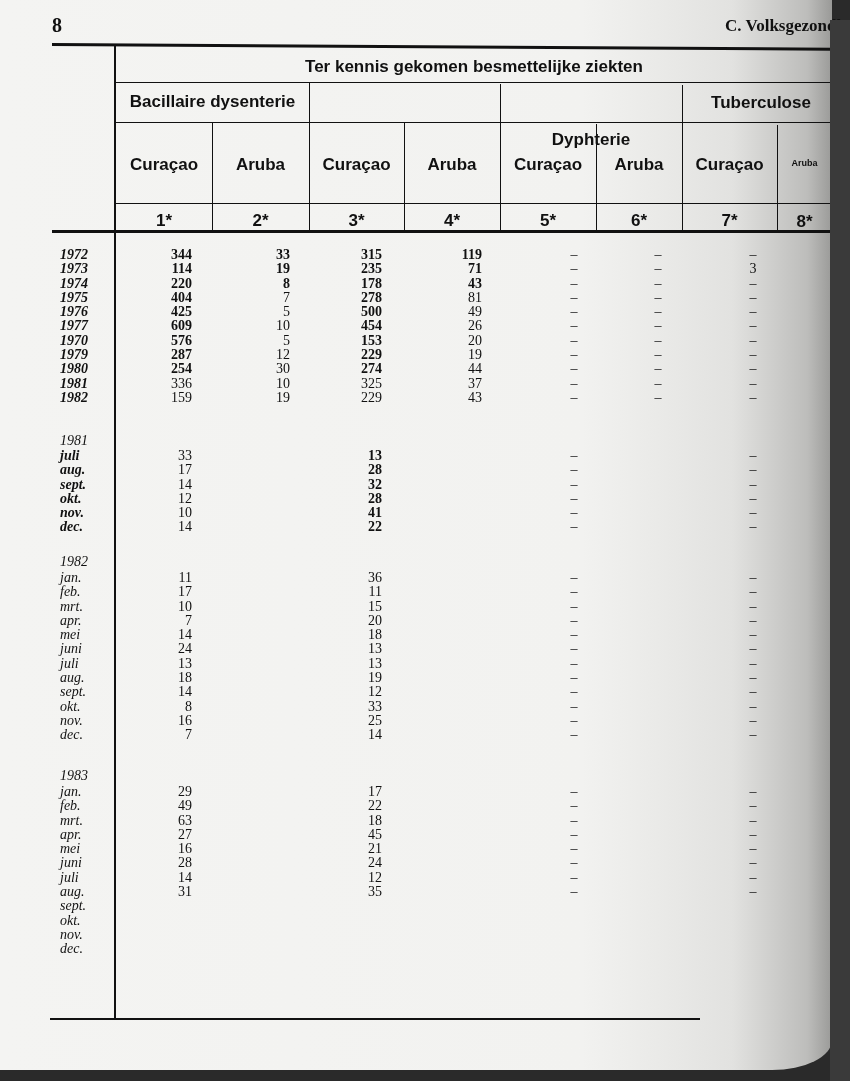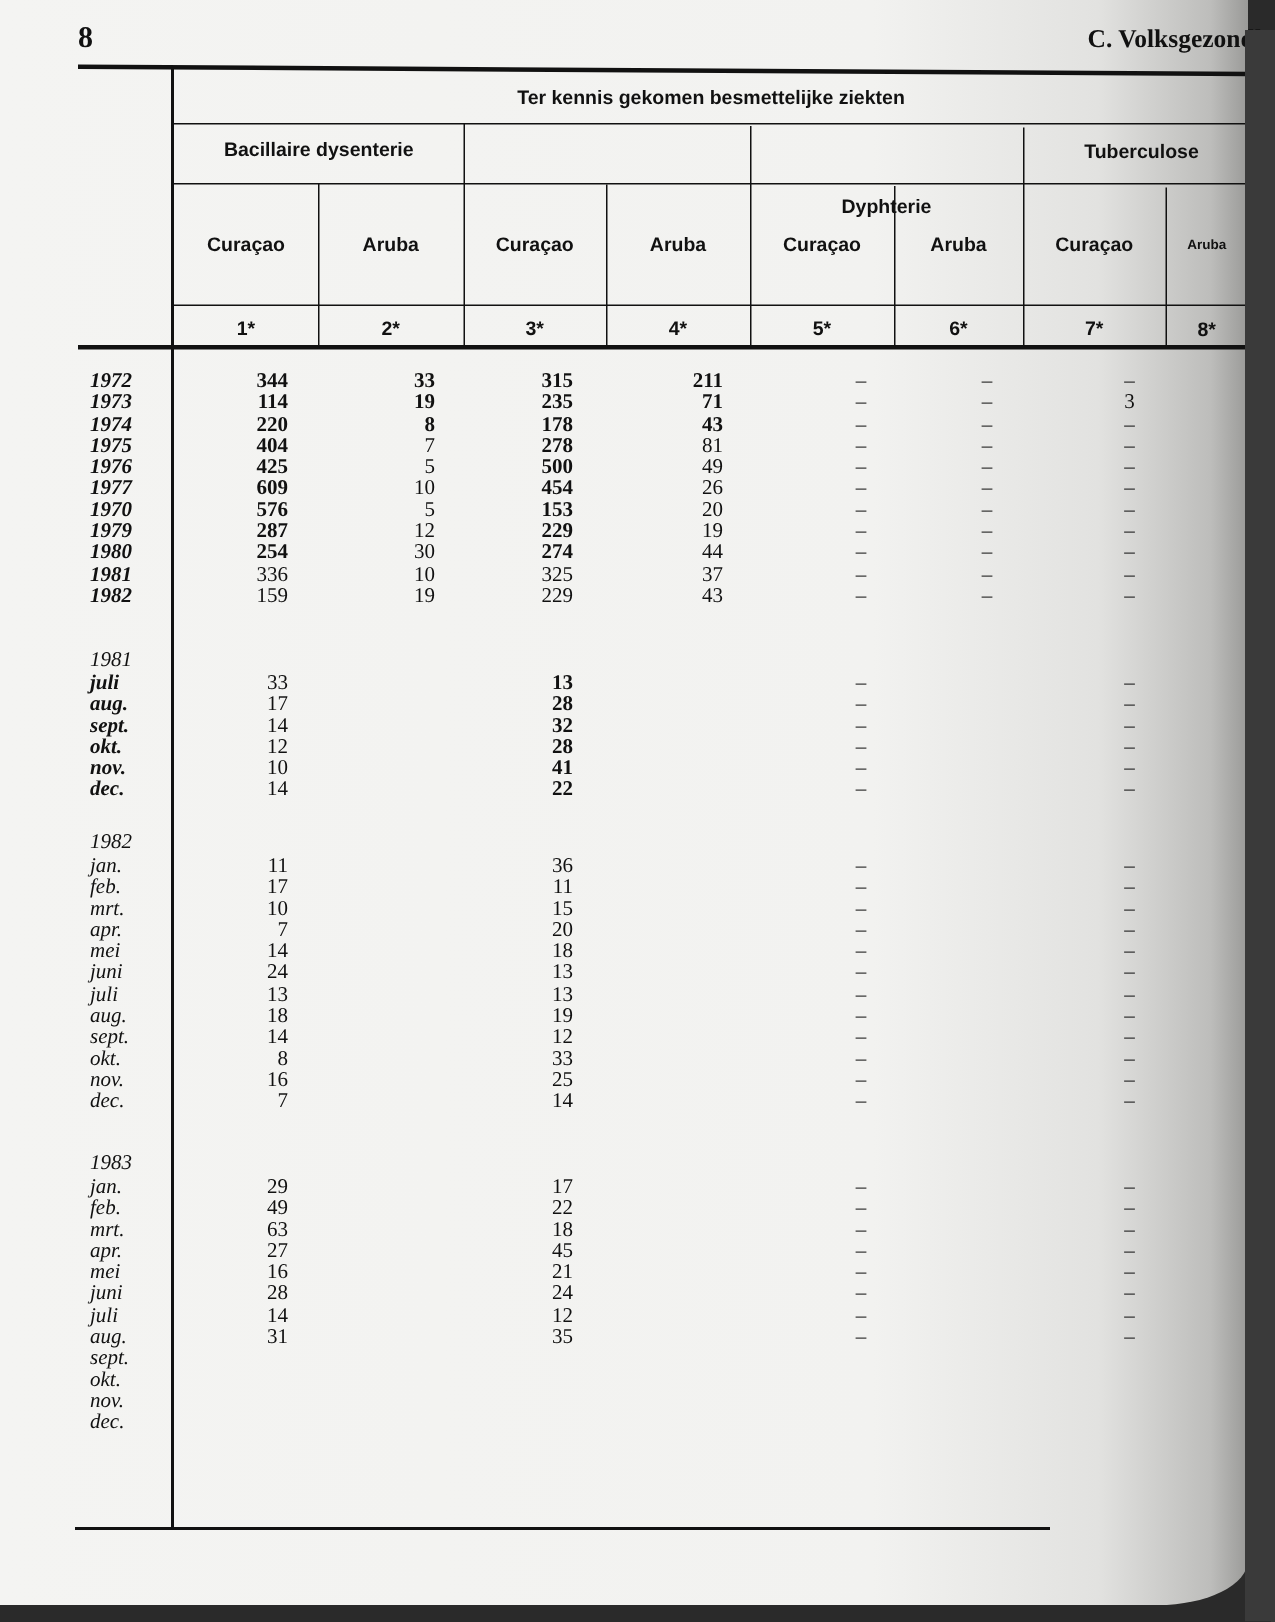--- a/index.html
+++ b/index.html
@@ -3,21 +3,21 @@
 <meta charset="utf-8">
 <style>
   html, body { margin:0; padding:0; }
   body { width:850px; height:1081px; background:#2a2a2a; position:relative; overflow:hidden; font-family:"Liberation Serif", serif; }
   .page { position:absolute; left:0; top:0; width:832px; height:1070px; background:linear-gradient(90deg,#f4f4f2 0%,#f2f2f0 70%,#e2e2e0 88%,#bdbdbb 97%,#9a9a98 100%); border-bottom-right-radius:60px 30px; }
   .edge { position:absolute; left:830px; top:20px; width:20px; height:1061px; background:#3a3a3a; }
   .pagenum { position:absolute; left:52px; top:14px; font-weight:bold; font-size:20px; color:#111; }
   .section { position:absolute; left:725px; top:16px; font-weight:bold; font-size:17px; color:#111; white-space:nowrap; }
   .hr { position:absolute; background:#111; }
   .vr { position:absolute; background:#111; width:2px; }
-  .hdr { position:absolute; font-family:"Liberation Sans", sans-serif; font-weight:bold; font-size:13px; color:#111; text-align:center; }
+  .hdr { position:absolute; font-family:"Liberation Sans", sans-serif; font-weight:bold; font-size:17px; color:#111; text-align:center; }
   .col { position:absolute; font-size:14px; line-height:14.3px; color:#111; text-align:right; }
   .col div { height:14.3px; }
   .labels { position:absolute; left:60px; font-style:italic; font-size:14px; line-height:14.3px; color:#111; }
   .labels div { height:14.3px; }
   .b { font-weight:bold; }
   .dash { text-align:center; }
 </style>
 </head>
 <body>
 
@@ -109,21 +109,21 @@
       <div style="font-weight: bold;">278</div>
       <div style="font-weight: bold;">500</div>
       <div style="font-weight: bold;">454</div>
       <div style="font-weight: bold;">153</div>
       <div style="font-weight: bold;">229</div>
       <div style="font-weight: bold;">274</div>
       <div>325</div>
       <div>229</div>
     </div>
   <div class="col" style="left:440px;width:42px;top:248px;">
-      <div style="font-weight: bold;">211</div>
+      <div style="font-weight: bold;">119</div>
       <div style="font-weight: bold;">71</div>
       <div style="font-weight: bold;">43</div>
       <div>81</div>
       <div>49</div>
       <div>26</div>
       <div>20</div>
       <div>19</div>
       <div>44</div>
       <div>37</div>
       <div>43</div>

